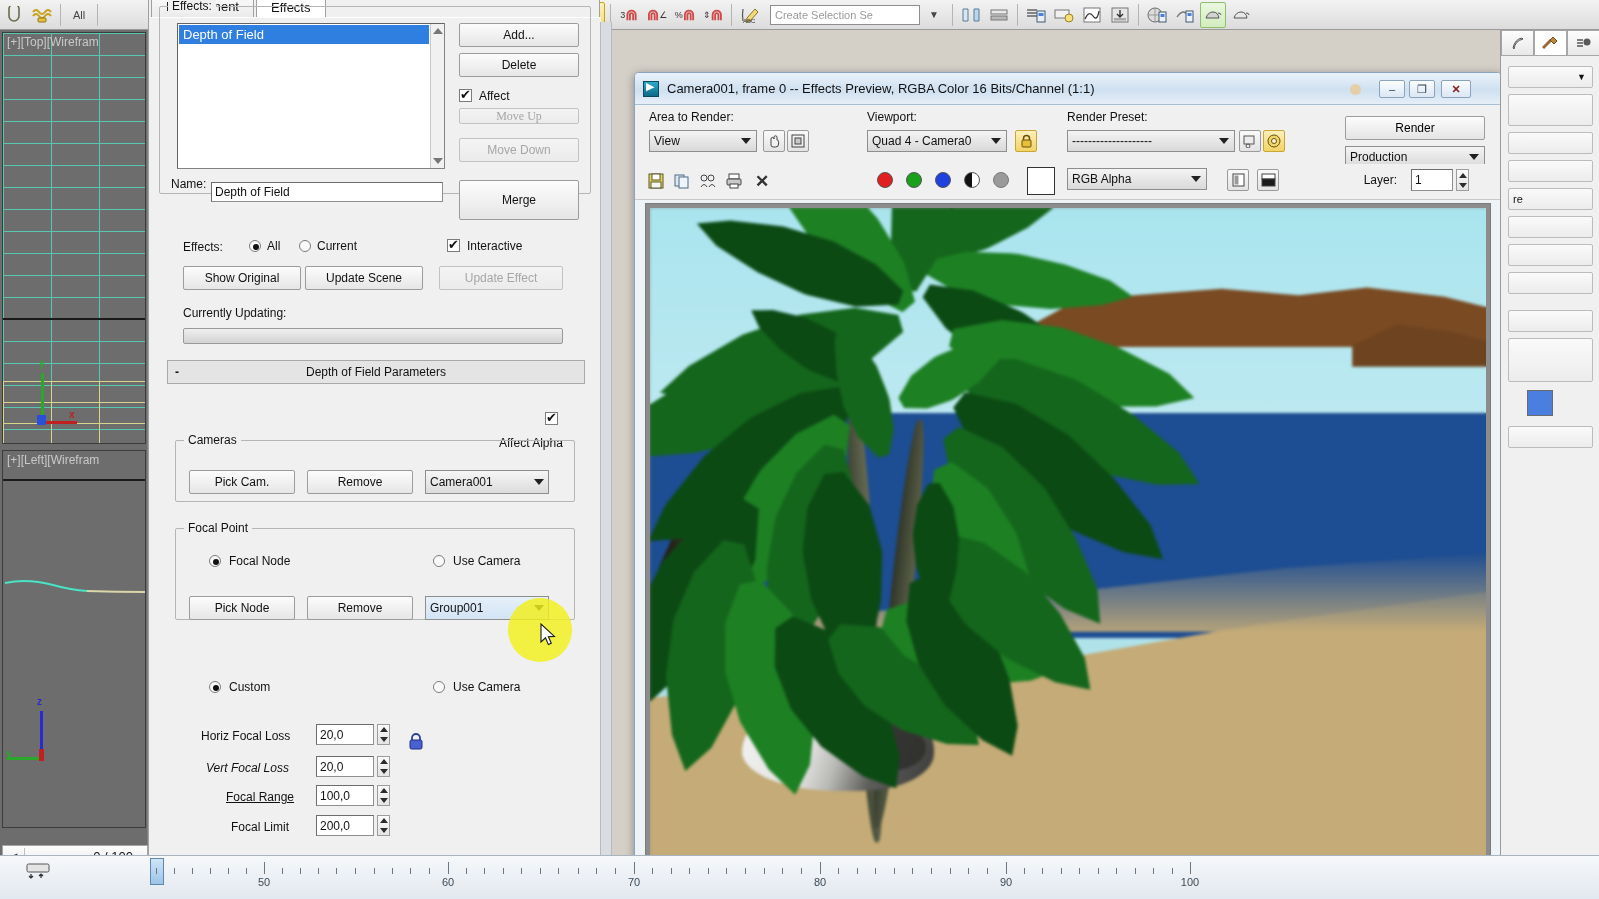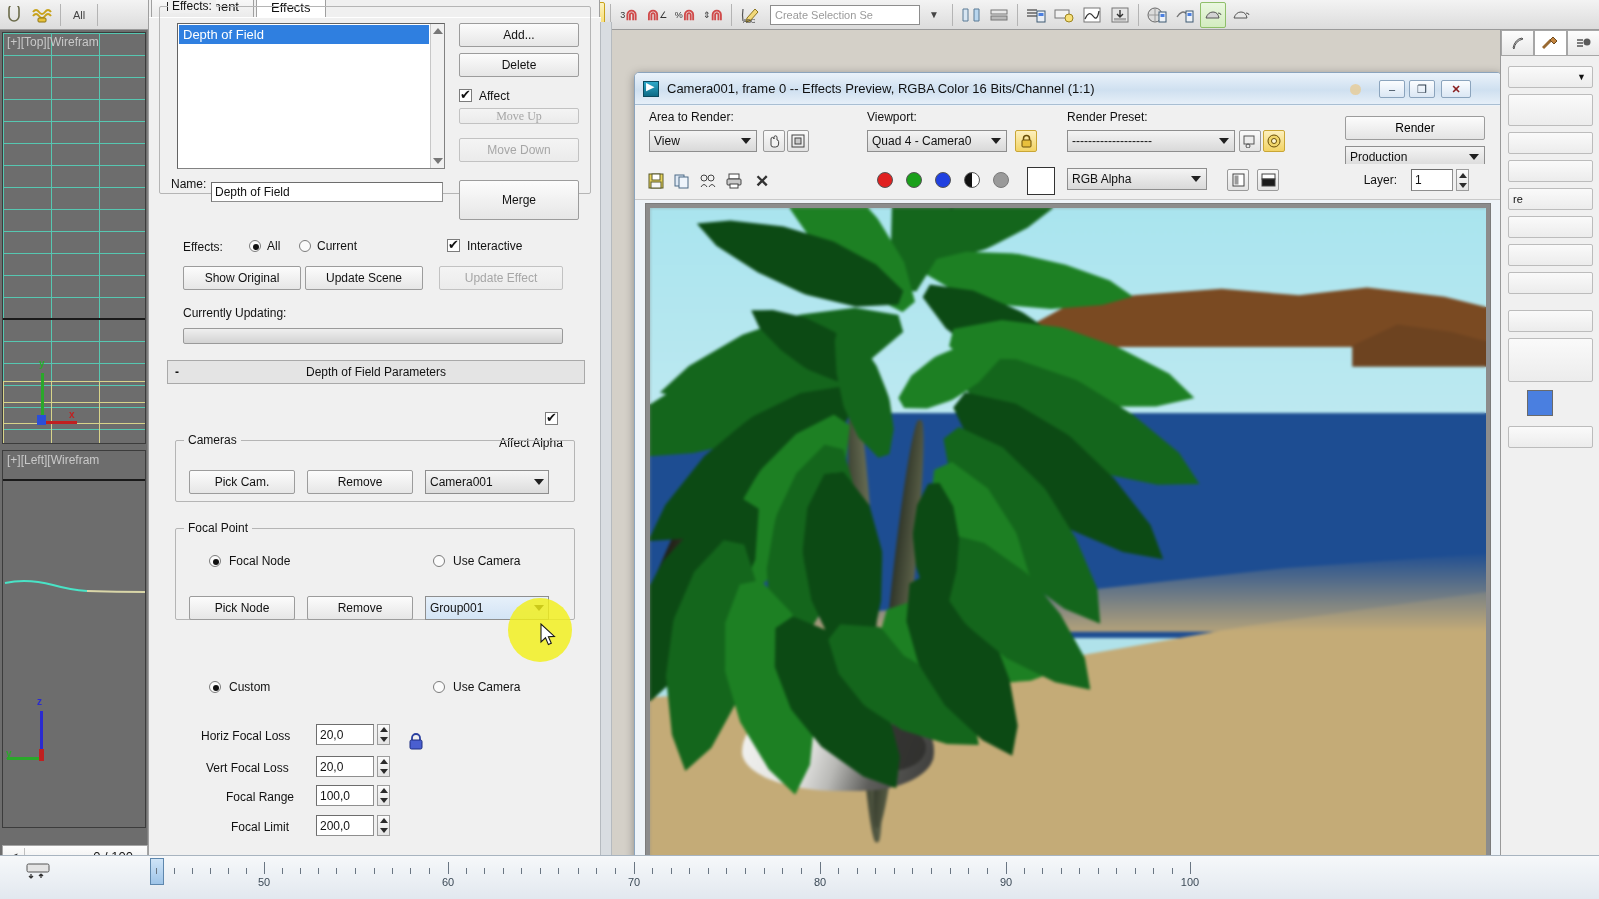--- a/index.html
+++ b/index.html
@@ -615,28 +615,28 @@
       <div class="radio" style="left:284px; top:663px;"></div>
       <div class="mx-lbl" style="left:304px; top:662px;">Use Camera</div>
 
       <div class="mx-lbl" style="left:52px; top:711px;">Horiz Focal Loss</div>
       <div class="mx-field" style="left:167px; top:706px; width:58px; height:21px;">20,0</div>
       <div class="mx-spin" style="left:228px; top:706px; height:21px;">
         <span class="up"></span>
           <span class="dn"></span>
       </div>
 
-      <div class="mx-lbl" style="left:57px; top:743px;">Vert Focal Loss</div>
+      <div class="mx-lbl" style="left:57px; top:743px;font-style:italic;">Vert Focal Loss</div>
       <div class="mx-field" style="left:167px; top:738px; width:58px; height:21px;">20,0</div>
       <div class="mx-spin" style="left:228px; top:738px; height:21px;">
         <span class="up"></span>
           <span class="dn"></span>
       </div>
 
-      <div class="mx-lbl" style="left:77px; top:772px;">Focal Range</div>
+      <div class="mx-lbl" style="left:77px; top:772px;text-decoration:underline;">Focal Range</div>
       <div class="mx-field" style="left:167px; top:767px; width:58px; height:21px;">100,0</div>
       <div class="mx-spin" style="left:228px; top:767px; height:21px;">
         <span class="up"></span>
           <span class="dn"></span>
       </div>
 
       <div class="mx-lbl" style="left:82px; top:802px;">Focal Limit</div>
       <div class="mx-field" style="left:167px; top:797px; width:58px; height:21px;">200,0</div>
       <div class="mx-spin" style="left:228px; top:797px; height:21px;">
         <span class="up"></span>

